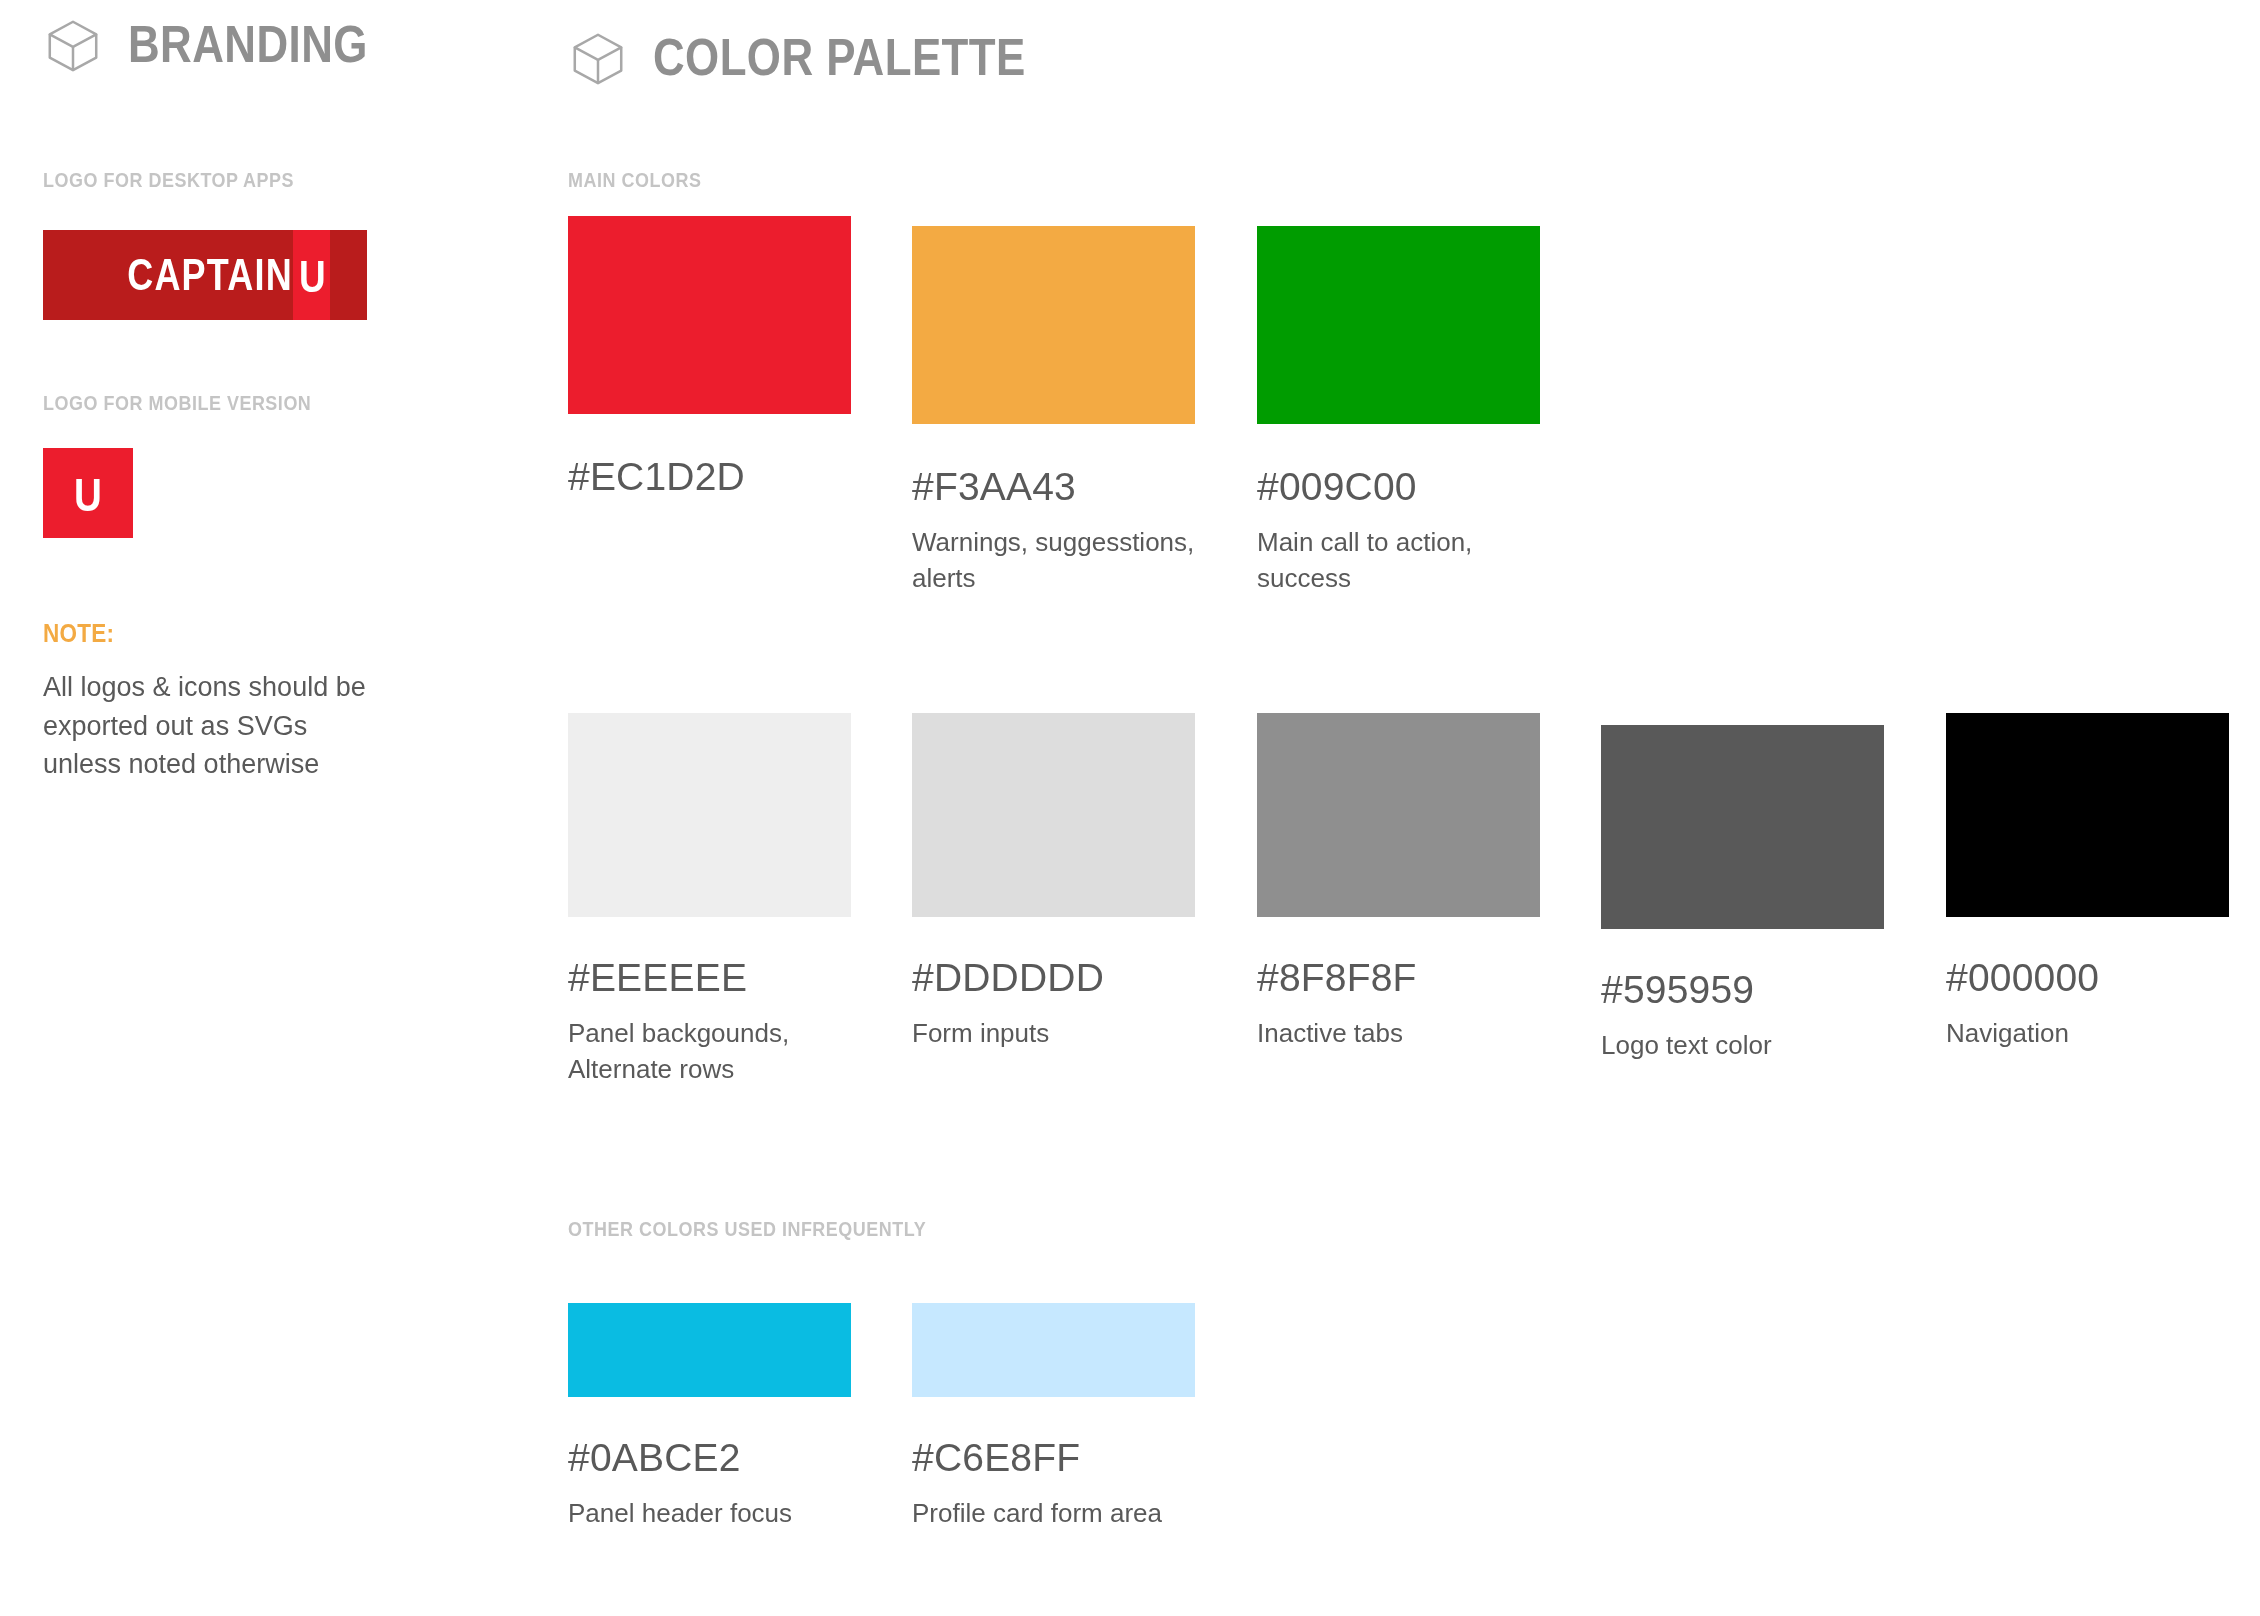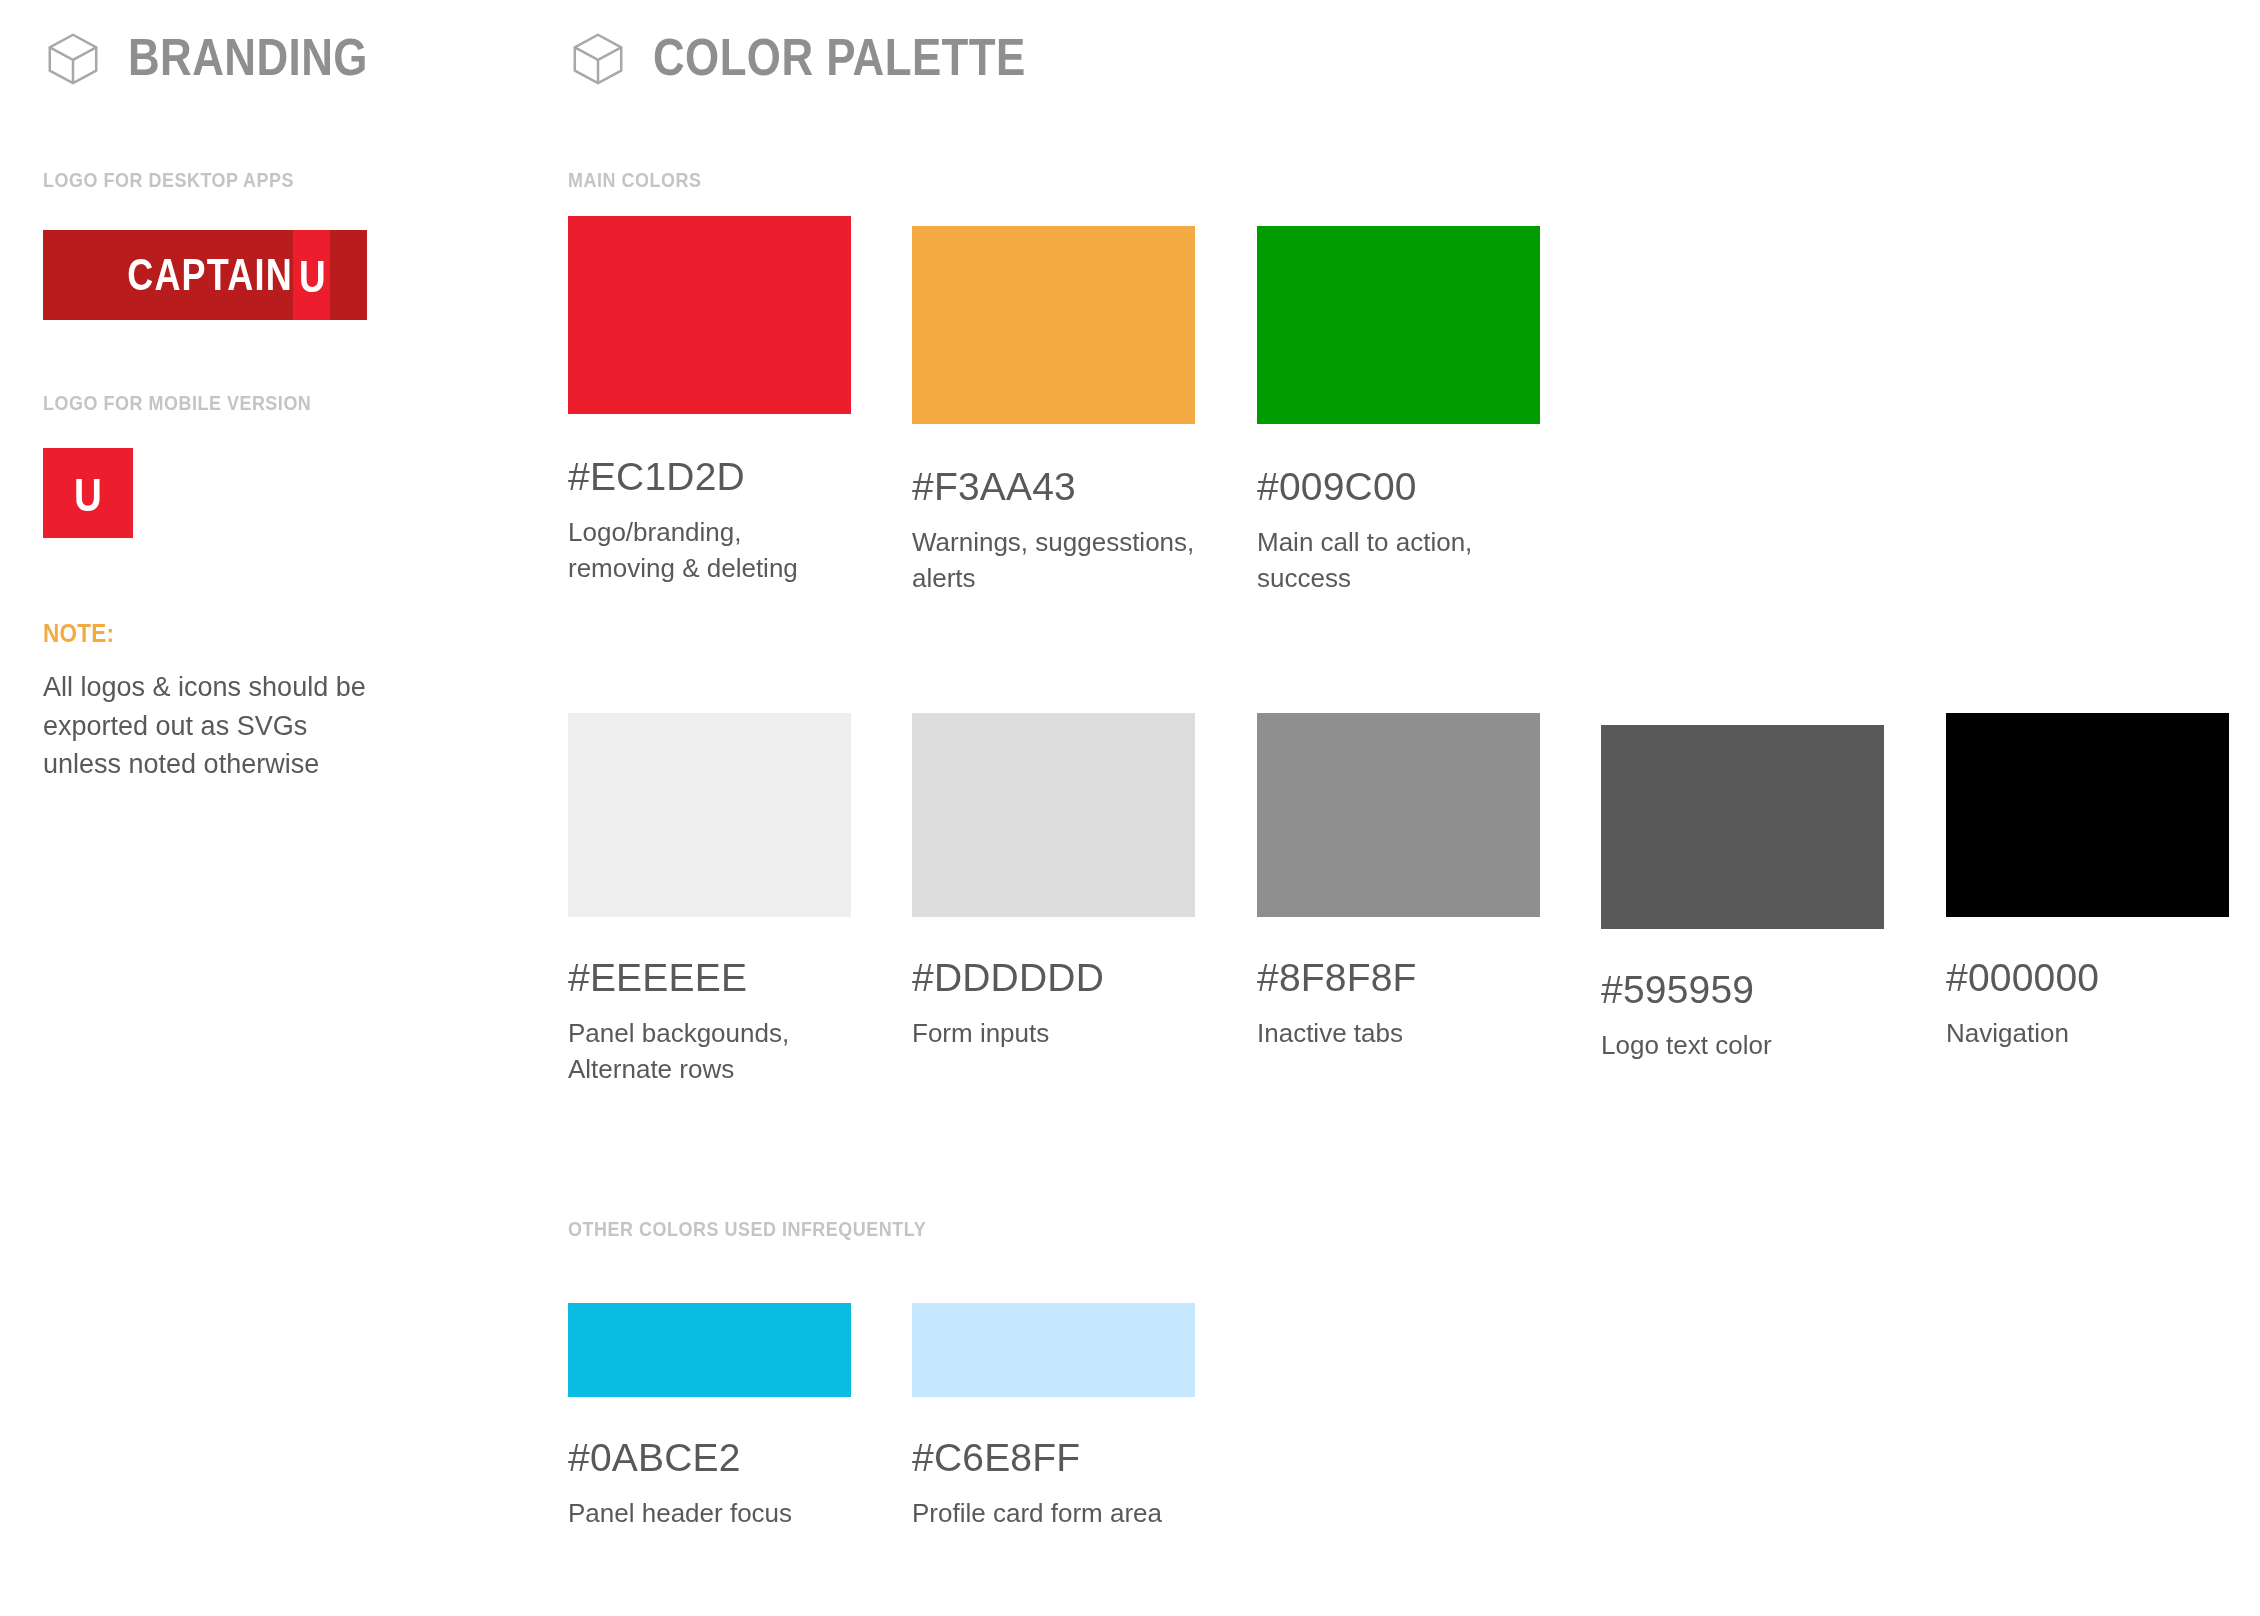--- a/index.html
+++ b/index.html
@@ -146,21 +146,21 @@
   .r2 .chip { height: 204px; }
   .r2 .hex { margin-top: 41px; }
   .r3 .chip { height: 94px; }
   .r3 .hex { margin-top: 41px; }
 </style>
 </head>
 <body>
 
 <div class="page">
 
-  <div class="section-head" style="left:43px; top:27px;">
+  <div class="section-head" style="left:43px; top:14px;">
     <svg class="cube-icon" viewBox="0 0 62 62">
       <g fill="none" stroke="#a8a8a8" stroke-width="2.6" stroke-linejoin="round">
         <polygon points="31,8 55,21 31,34 7,21"></polygon>
         <polyline points="7,21 7,45 31,58 55,45 55,21"></polyline>
         <line x1="31" y1="34" x2="31" y2="58"></line>
       </g>
     </svg>
     <div class="section-title">BRANDING</div>
   </div>
 
@@ -193,21 +193,20 @@
       </g>
     </svg>
     <div class="section-title">COLOR PALETTE</div>
   </div>
 
   <div class="group-label" style="left:568px; top:169px;">MAIN COLORS</div>
 
   <div class="swatch r1" style="left:568px;  top:216px;">
     <div class="chip" style="background:#EC1D2D"></div>
     <div class="hex">#EC1D2D</div>
-    <div class="use">Logo/branding, removing &amp; deleting</div>
   </div>
   <div class="swatch r1" style="left:912px;  top:226px;">
     <div class="chip" style="background:#F3AA43"></div>
     <div class="hex">#F3AA43</div>
     <div class="use">Warnings, suggesstions, alerts</div>
   </div>
   <div class="swatch r1" style="left:1257px; top:226px;">
     <div class="chip" style="background:#009C00"></div>
     <div class="hex">#009C00</div>
     <div class="use">Main call to action, success</div>

